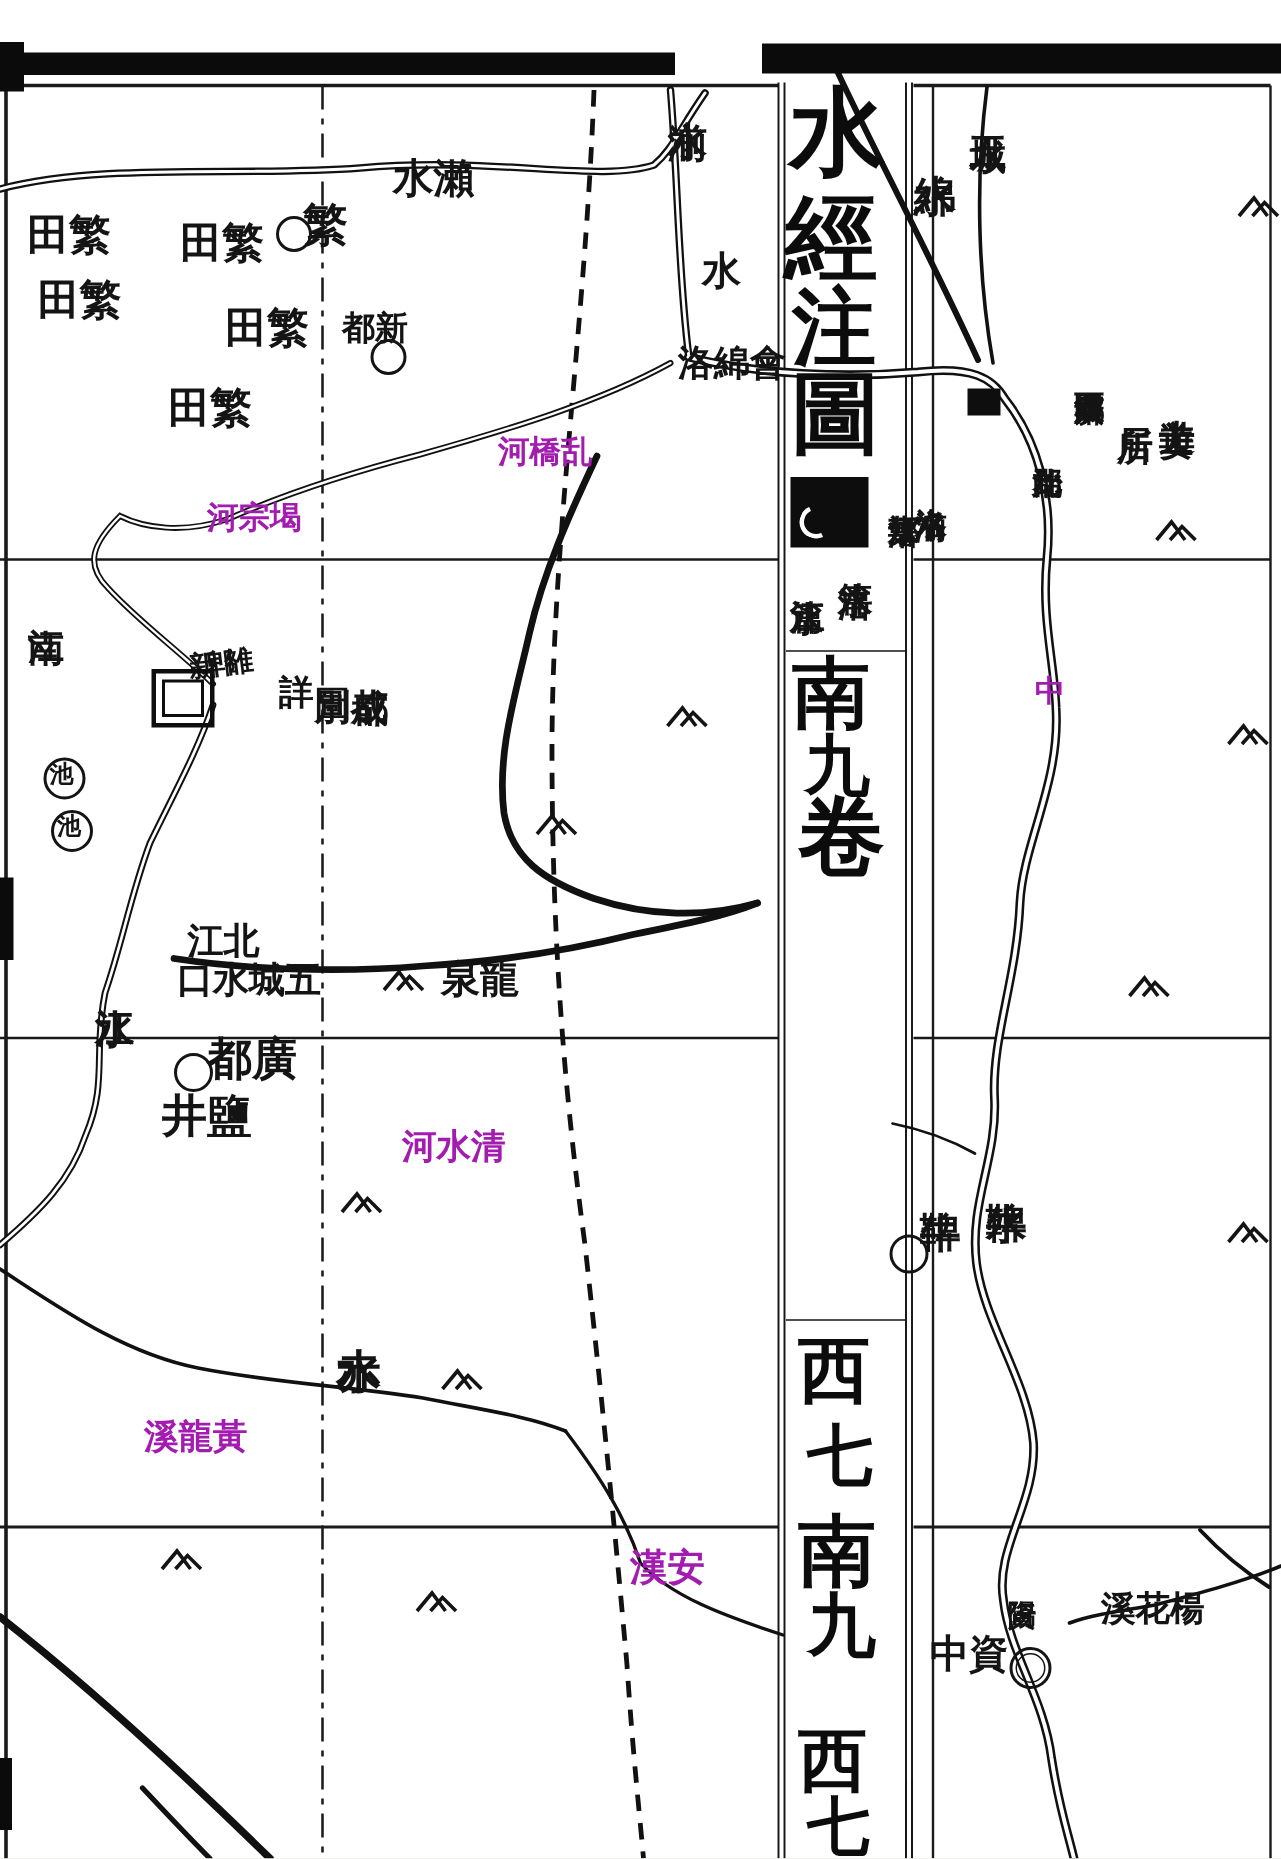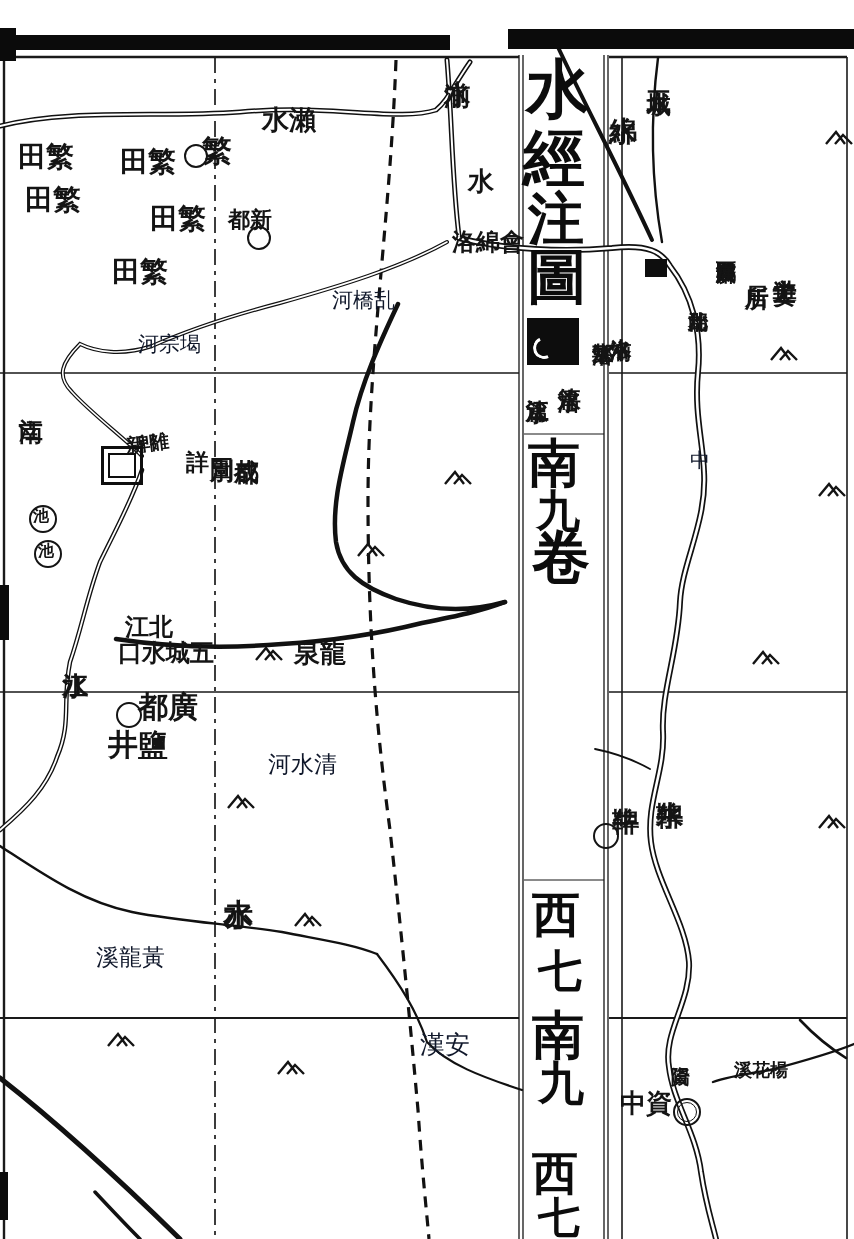--- a/index.html
+++ b/index.html
@@ -2,21 +2,21 @@
 <html><head>
 <meta charset="utf-8">
 <style>
   html,body{margin:0;padding:0;background:#e8e8e4;}
   #stage{position:relative;width:854px;height:1239px;background:#ffffff;overflow:hidden;
          font-family:"DejaVu Serif", serif;}
   #linework{position:absolute;left:0;top:0;}
   .lbl{position:absolute;color:#141414;line-height:1.03;white-space:pre;font-weight:600;
        font-family:"DejaVu Serif", serif;}
   .lbl.v{writing-mode:vertical-rl;text-orientation:upright;}
-  .lbl.faint{color:#0f172a;font-weight:400;}
+  .lbl.faint{color:#a21caf;font-weight:700;}
   .lbl.title{font-weight:800;color:#0c0c0c;letter-spacing:-2px;}
   .lbl.cluster{letter-spacing:-7px;transform:rotate(-7deg);font-weight:700;}
   .circ{position:absolute;border:2.2px solid #141414;border-radius:50%;background:transparent;}
   .circ.double::after{content:"";position:absolute;inset:2px;border:1.8px solid #141414;border-radius:50%;}
   .sq-black{position:absolute;background:#0e0e0e;}
   .sq-city{position:absolute;border:3.5px solid #0e0e0e;}
   .sq-city::after{content:"";position:absolute;inset:4px;border:2.5px solid #0e0e0e;}
   .bar{position:absolute;background:#0b0b0b;}
   .mtn{position:absolute;}
   .inkbox{position:absolute;background:#0d0d0d;}
@@ -116,21 +116,21 @@
     <div class="lbl" style="left: 138px; top: 692px; font-size: 30px;">都廣</div>
     <div class="lbl" style="left: 108px; top: 730px; font-size: 30px;">井鹽</div>
     <div class="lbl faint" style="left: 268px; top: 753px; font-size: 23px;">河水清</div>
     <div class="lbl v" style="left: 612px; top: 786px; font-size: 27px;">牛鞞</div>
     <div class="lbl v" style="left: 656px; top: 780px; font-size: 27px;">牛鞞水</div>
     <div class="lbl v" style="left: 222px; top: 874px; font-size: 30px;">赤水</div>
     <div class="lbl faint" style="left: 96px; top: 946px; font-size: 23px; text-align: right;">溪龍黃</div>
     <div class="lbl faint" style="left: 420px; top: 1032px; font-size: 25px;">漢安</div>
     <div class="lbl" style="left: 620px; top: 1090px; font-size: 26px;">中資</div>
     <div class="lbl v" style="left: 671px; top: 1052px; font-size: 19px;">資陽</div>
-    <div class="lbl" style="left: 734px; top: 1061px; font-size: 18px;">溪花楊</div>
+    <div class="lbl" style="left: 734px; top: 1061px; font-size: 23px;">溪花楊</div>
     <div class="lbl title" style="left: 526px; top: 56px; font-size: 64px;">水</div>
     <div class="lbl title" style="left: 523px; top: 126px; font-size: 62px;">經</div>
     <div class="lbl title" style="left: 528px; top: 190px; font-size: 56px;">注</div>
     <div class="lbl title" style="left: 527px; top: 246px; font-size: 60px;">圖</div>
     <div class="lbl v" style="left: 558px; top: 370px; font-size: 23px;">涪水篇</div>
     <div class="lbl v" style="left: 526px; top: 382px; font-size: 23px;">江水篇</div>
     <div class="lbl title" style="left: 528px; top: 436px; font-size: 52px;">南</div>
     <div class="lbl title" style="left: 536px; top: 488px; font-size: 44px;">九</div>
     <div class="lbl title" style="left: 532px; top: 528px; font-size: 58px;">卷</div>
     <div class="lbl title" style="left: 532px; top: 890px; font-size: 48px;">西</div>

